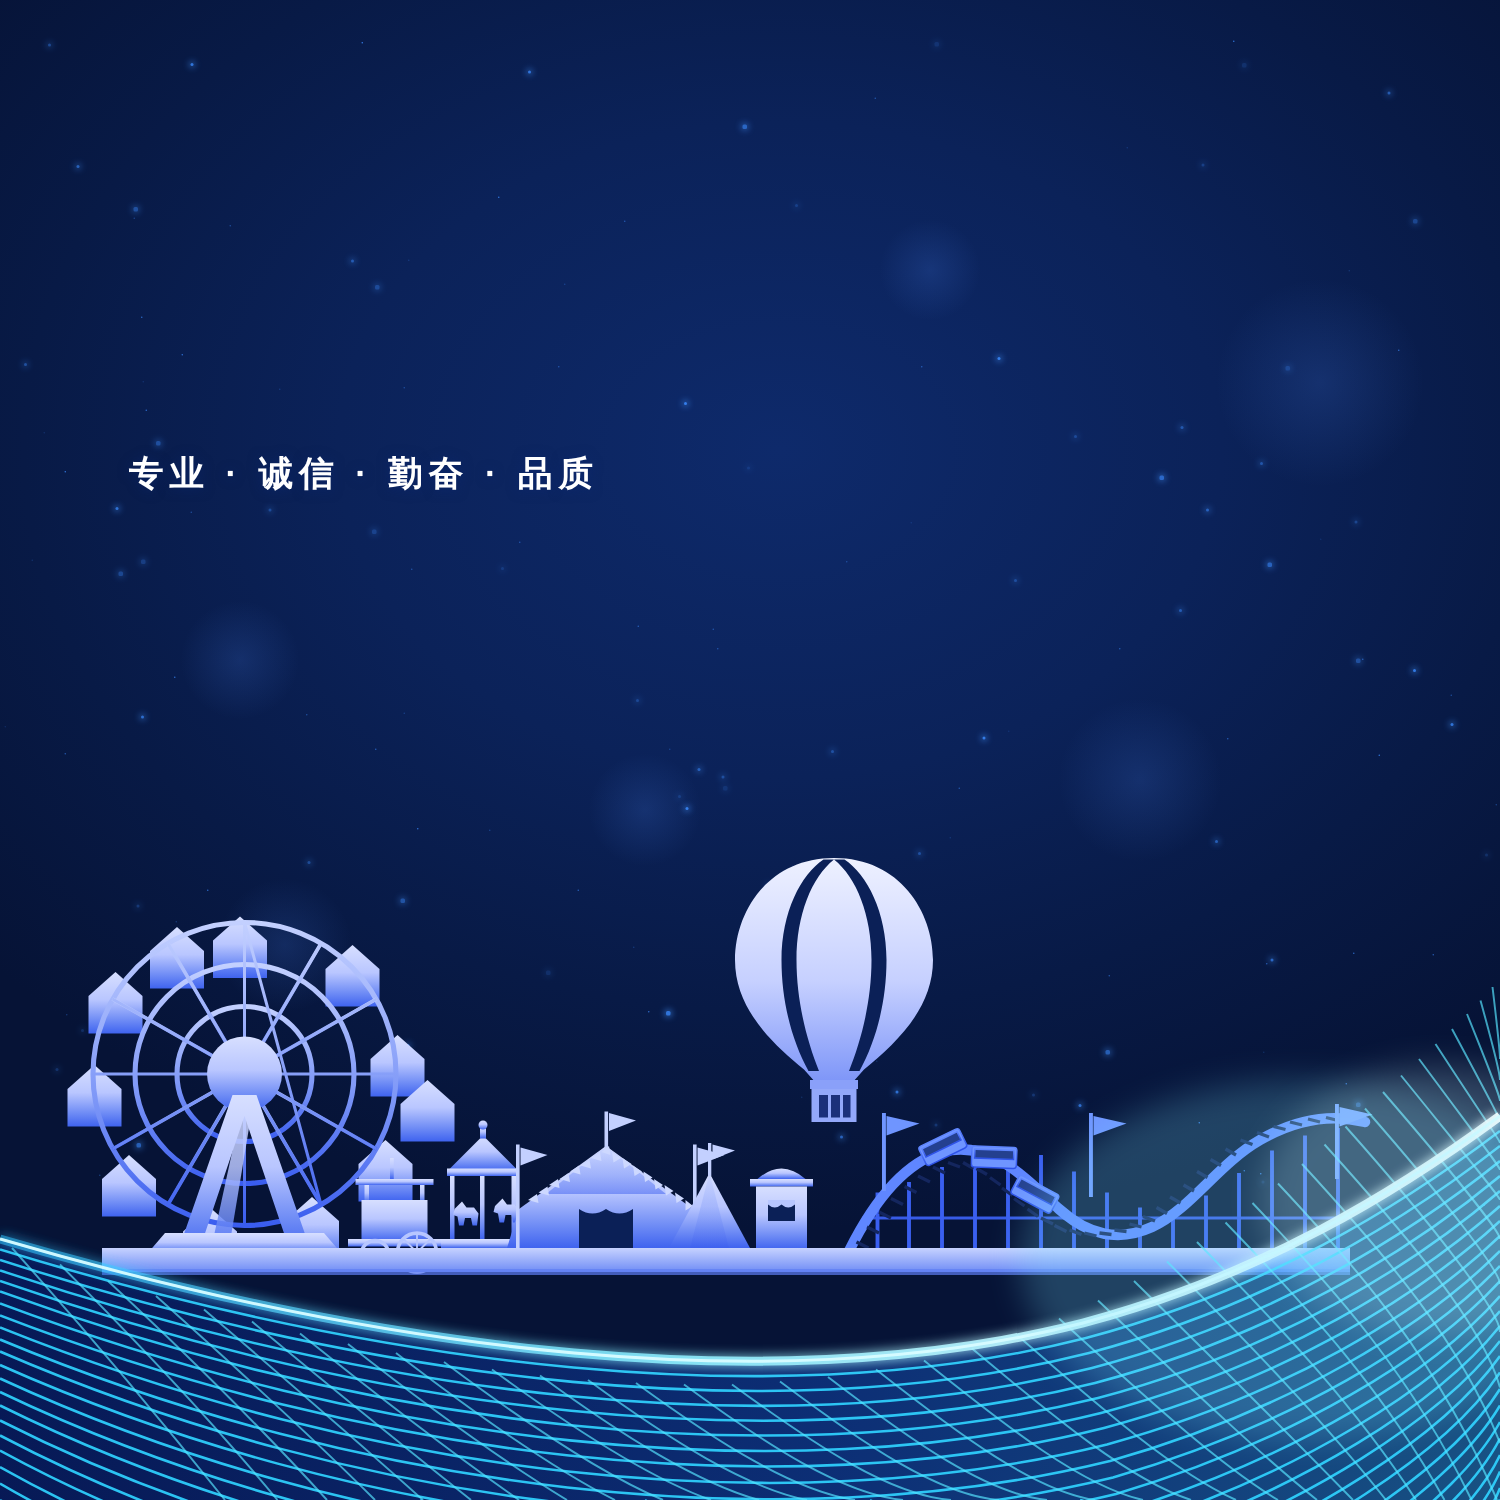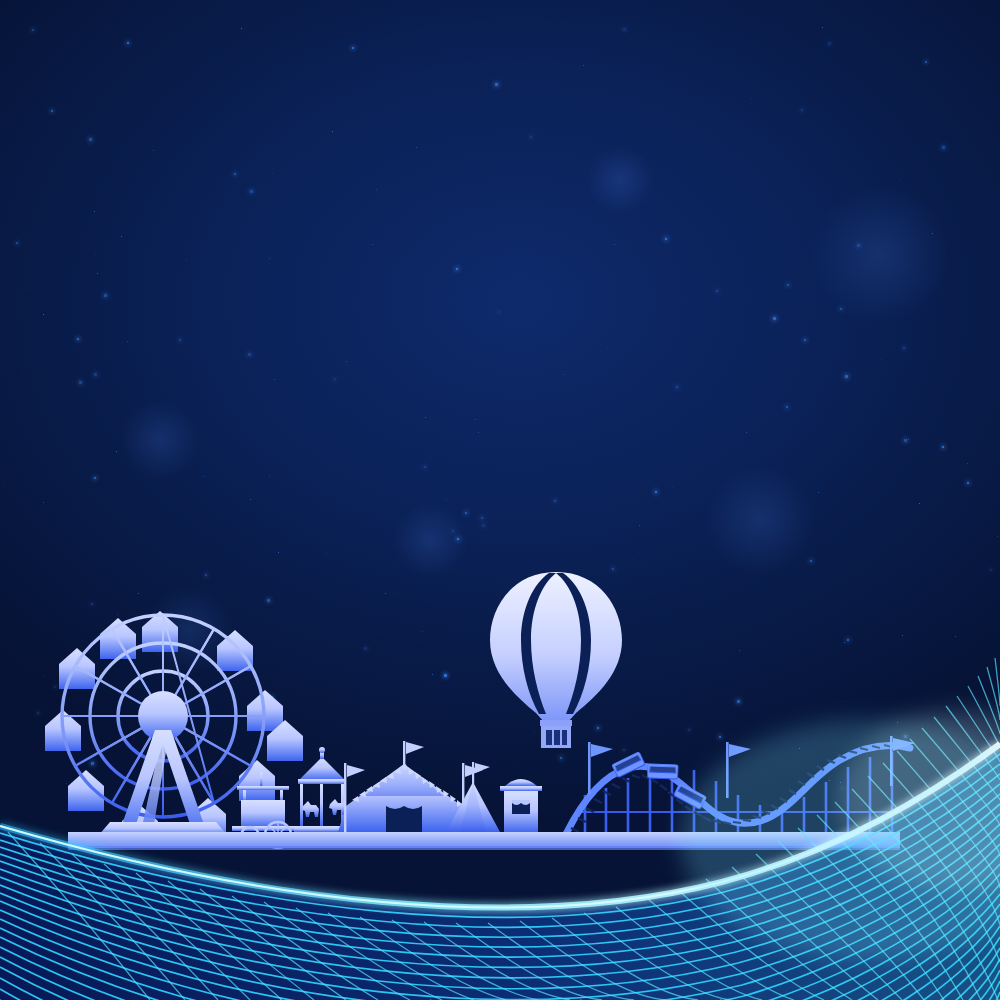--- a/index.html
+++ b/index.html
@@ -575,15 +575,16 @@
 
       <path d="M0 826 C 260 902, 520 934, 722 882 C 842 850, 932 794, 1000 744" fill="none" stroke="url(#gRidge)" stroke-width="6" filter="url(#softGlow)" opacity="0.95"></path>
       <path d="M0 826 C 260 902, 520 934, 722 882 C 842 850, 932 794, 1000 744" fill="none" stroke="#d8fbff" stroke-width="2" opacity="0.95"></path>
 
       <ellipse cx="870" cy="840" rx="190" ry="120" fill="#7fe9ff" opacity="0.22" filter="url(#bigGlow)"></ellipse>
       <ellipse cx="960" cy="800" rx="120" ry="90" fill="#cffaff" opacity="0.20" filter="url(#bigGlow)"></ellipse>
     </g>
   </svg>
 
   <div id="copy">
+    <p id="subtitle">专业 · 诚信 · 勤奋 · 品质</p>
   </div>
 
 </div>
 
 </body></html>

